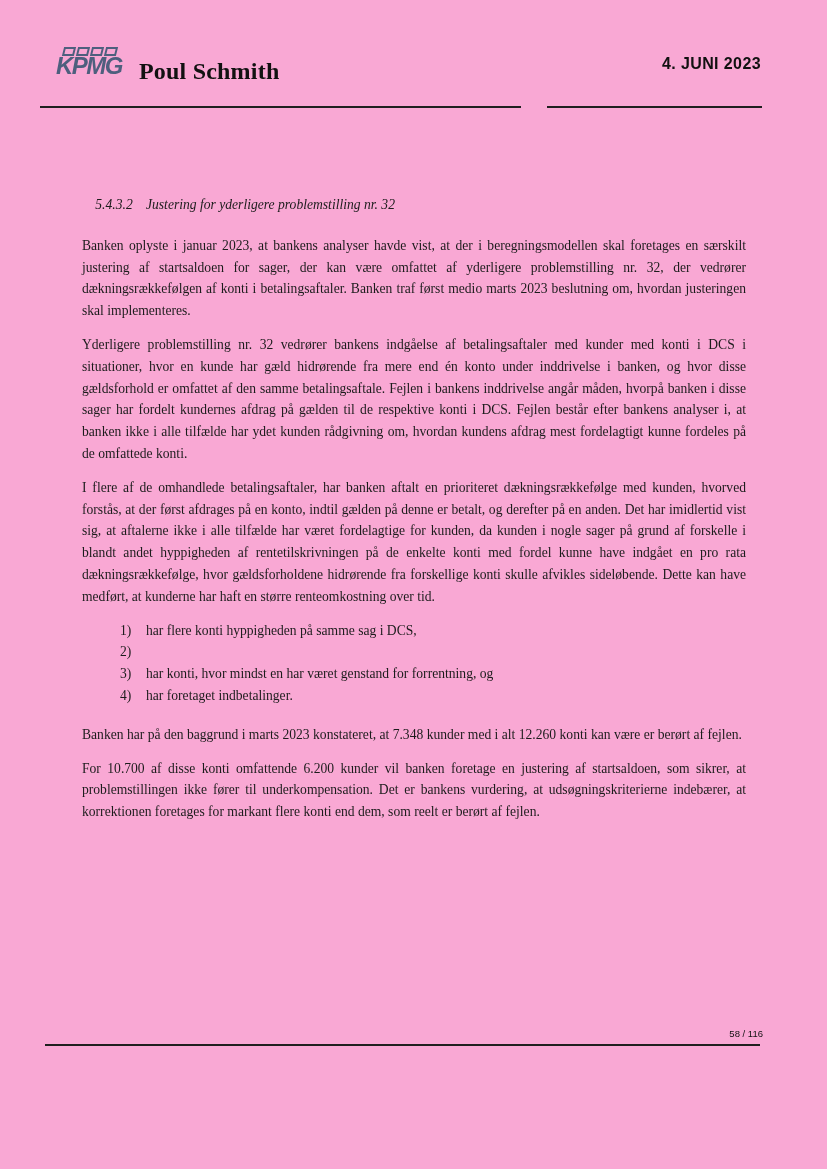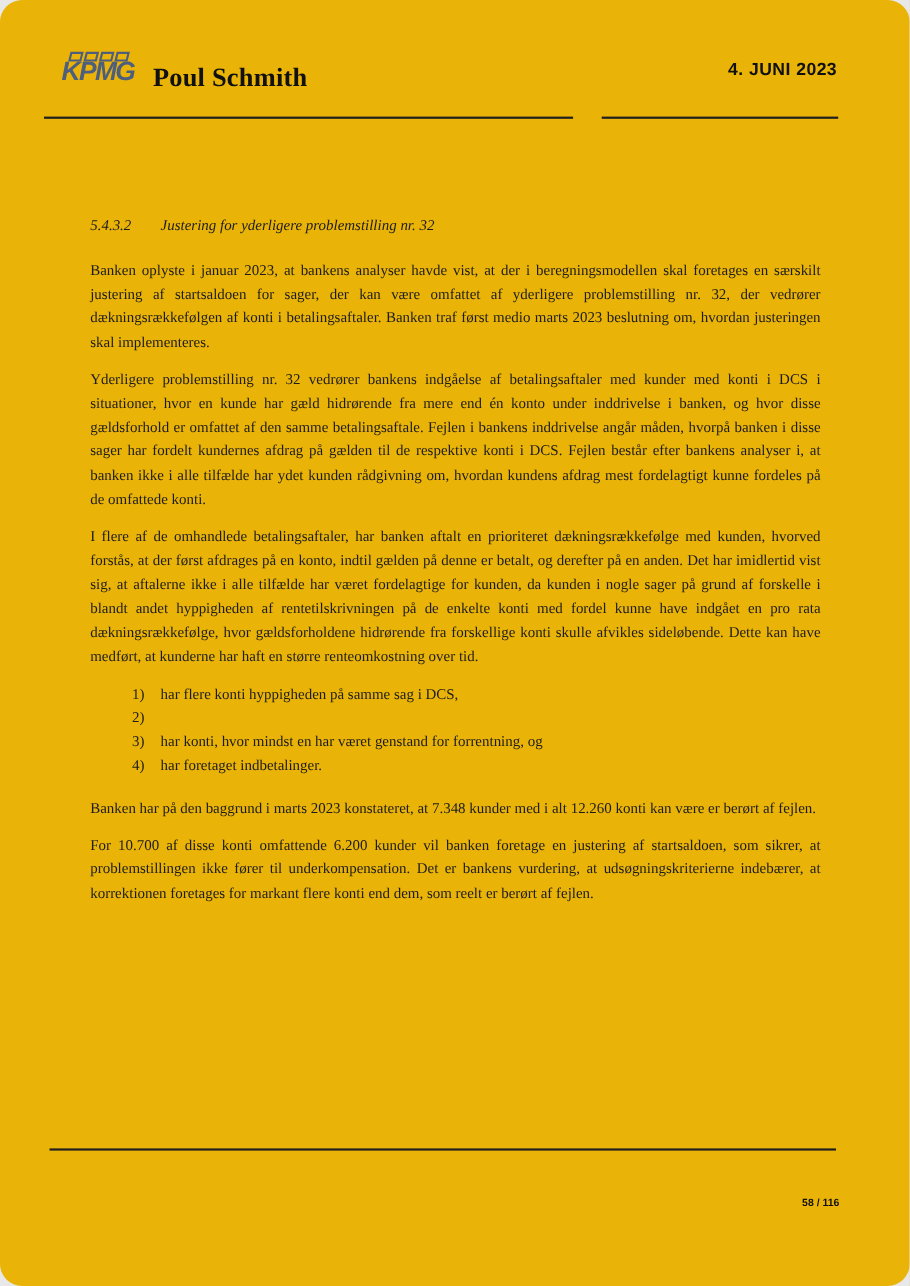--- a/index.html
+++ b/index.html
@@ -1,19 +1,19 @@
 <!DOCTYPE html>
 <html><head>
 <meta charset="utf-8">
 <style>
   * { margin:0; padding:0; box-sizing:border-box; }
   html,body { background:#e8e8e8; }
   body { width:827px; height:1169px; position:relative; font-family:"Liberation Serif", serif; }
   .page {
-    position:absolute; inset:0; background:#eab308; color:#1c1c1c; overflow:hidden;border-radius:20px;
+    position:absolute; inset:0; background:#f9a8d4; color:#1c1c1c; overflow:hidden;
   }
 
   
   .logo { position:absolute; left:56px; top:47px; }
   .logo-boxes { display:flex; gap:2px; margin-left:7px; margin-bottom:-2px; }
   .logo-box { width:12px; height:9px; border:2px solid #4e5f7e; transform:skewX(-14deg); background:transparent; }
   .logo-text {
     font-family:"Liberation Sans", sans-serif; font-weight:bold; font-style:italic;
     font-size:24px; line-height:1; color:#4e5f7e; letter-spacing:-1.5px;
   }
@@ -28,33 +28,33 @@
   }
   .rule { position:absolute; height:1.6px; background:#1f1f1f; }
   .rule-left  { top:106px; left:40px;  width:481px; }
   .rule-right { top:106px; left:547px; width:215px; }
 
   
   .content {
     position:absolute; left:82px; top:194px; width:664px;
     font-size:13.6px; line-height:21.8px; text-align:justify; color:#1c1c1c;
   }
-  .section-heading { font-style:italic; display:flex; margin-bottom:19px; text-align:left; }
+  .section-heading { font-style:italic; display:flex; margin-bottom:19px; text-align:center; }
   .section-number { width:64px; flex:0 0 64px; }
   p.para { margin-bottom:12px; }
   p.para:last-child { margin-bottom:0; }
   .numbered-list { margin:8px 0 17px 38px; }
   .list-row { display:flex; text-align:left; }
   .list-marker { width:26px; flex:0 0 26px; }
 
   
   .footer-rule { position:absolute; top:1044px; left:45px; width:715px; height:2px; background:#1f1f1f; }
   .page-number {
-    position:absolute; top:1088px; right:64px;
-    font-family:"Liberation Sans", sans-serif; font-weight:bold; font-size:9.5px; color:#111;
+    position:absolute; top:1028px; right:64px;
+    font-family:"Liberation Sans", sans-serif; font-weight:normal; font-size:9.5px; color:#111;
   }
 </style>
 </head>
 <body>
 
 <div class="page">
 
   <div class="logo">
     <div class="logo-boxes">
       <span class="logo-box"></span>

